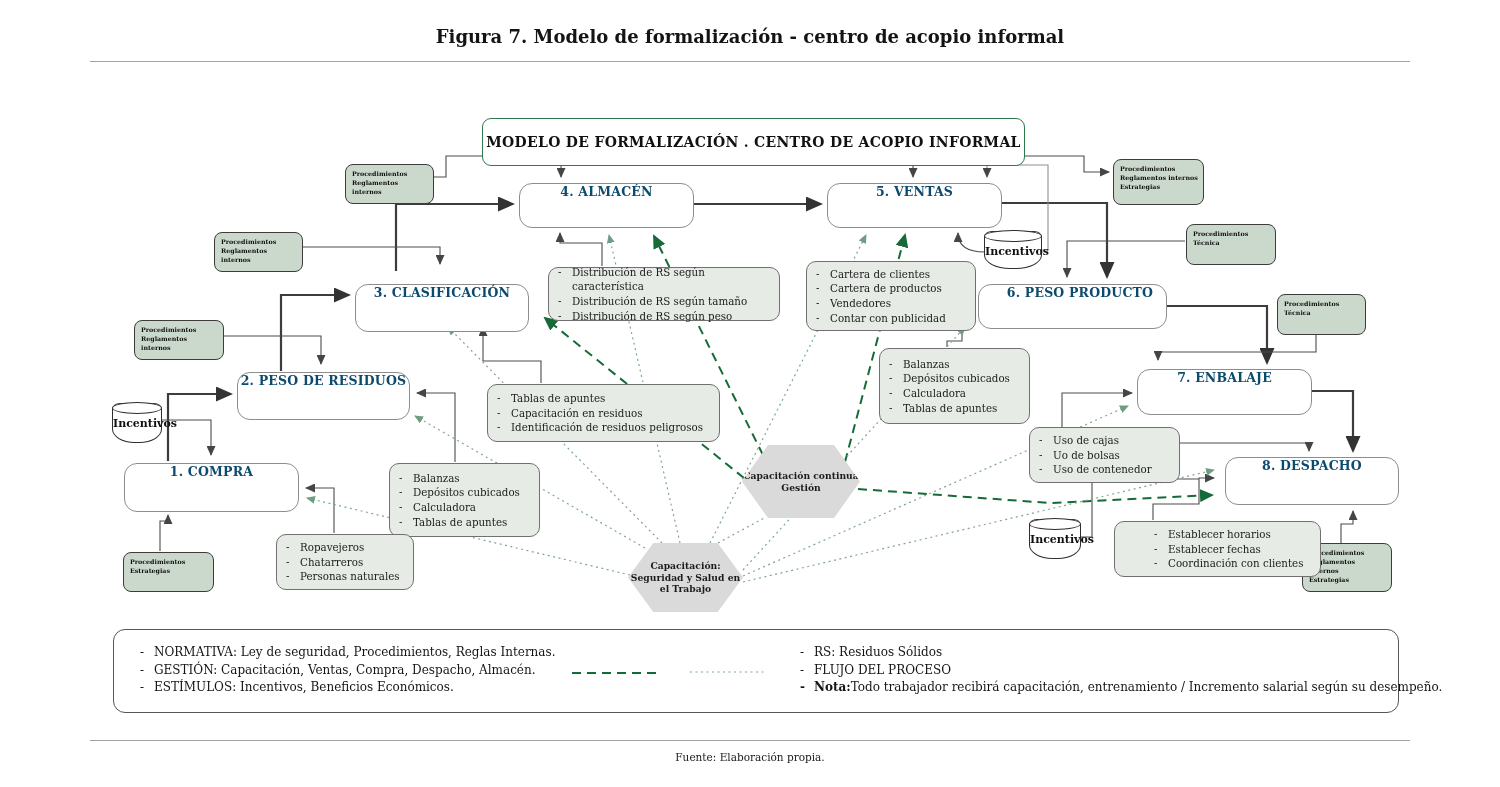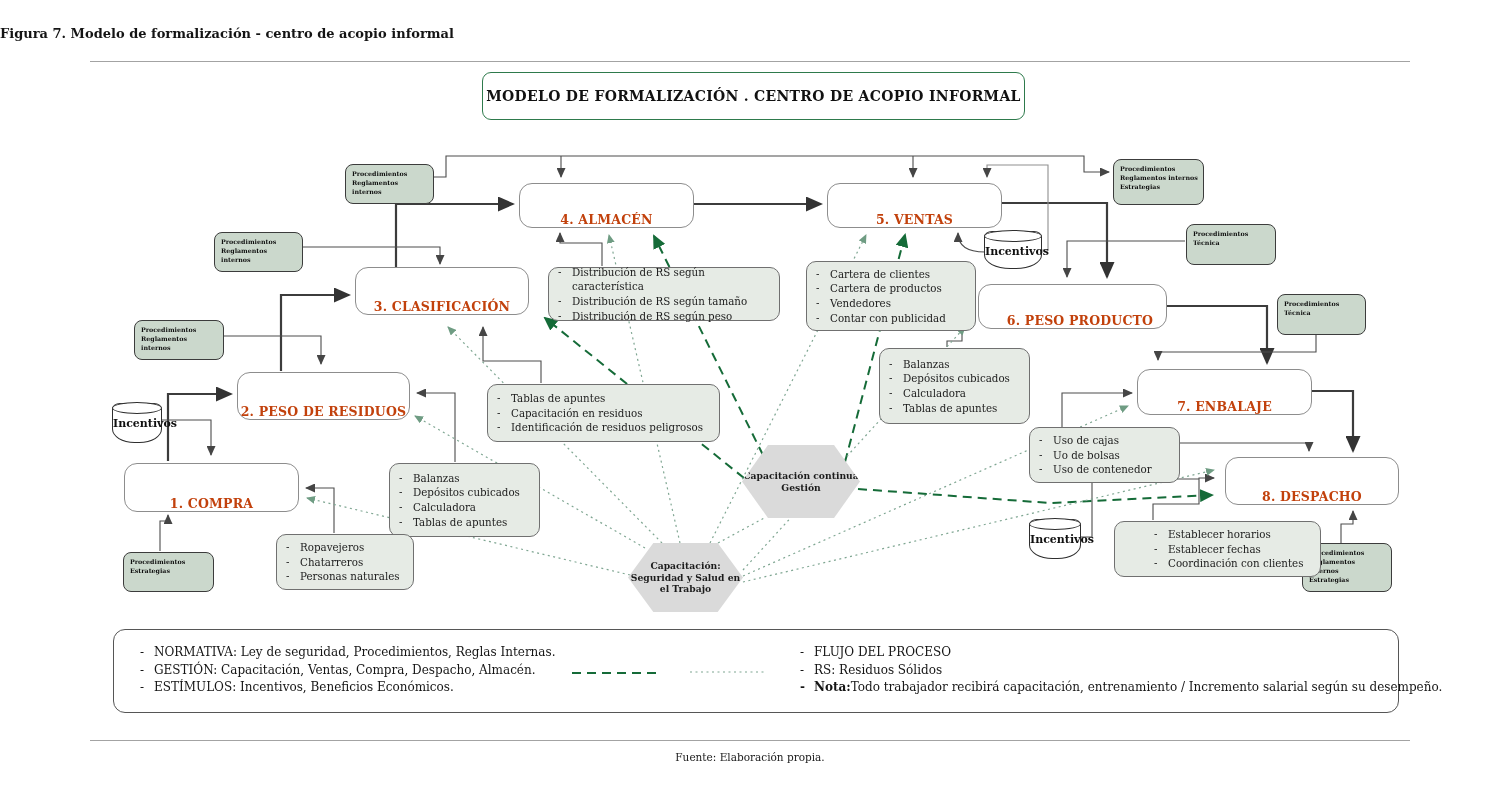--- a/index.html
+++ b/index.html
@@ -1,25 +1,25 @@
 <!DOCTYPE html>
 <html><head>
 <meta charset="utf-8">
 <style>
   html,body{margin:0;padding:0;width:1500px;height:787px;background:#ffffff;overflow:hidden;
             font-family:"DejaVu Serif", serif; position:relative;}
   .abs{position:absolute;}
   .z3{z-index:3;}
-  .caption{width:1500px;font-size:13px;font-weight:bold;color:#141414;}
+  .caption{width:1500px;text-align:center;font-size:18px;font-weight:bold;color:#141414;}
   .rule{height:1px;background:#a3a3a3;}
   .headerbox{border:1.6px solid #2e7a4c;border-radius:9px;background:#fff;display:flex;
              align-items:center;justify-content:center;font-size:14px;font-weight:bold;
-             color:#111;letter-spacing:.3px;}
+             color:#111;letter-spacing:.3px;margin-top:46px;}
   .pbox{border:1.3px solid #8d8d8d;border-radius:13px;background:#fff;display:flex;
-        align-items:flex-end;justify-content:center;color:#c2410c;font-weight:bold;
+        align-items:flex-start;justify-content:center;color:#0c4a6e;font-weight:bold;
         font-size:12.5px;letter-spacing:.2px;}
   .note{background:#cbd8cc;border:1.2px solid #3c3c3c;border-radius:8px;padding:4px 5px 2px 6px;
         font-size:6.3px;font-weight:bold;line-height:1.45;color:#101010;}
   .lst{background:#e6ebe5;border:1.2px solid #707070;border-radius:10px;padding:2px 6px 2px 9px;
        font-size:10.3px;line-height:1.42;color:#1c1c1c;display:flex;flex-direction:column;
        justify-content:center;}
   .li{display:flex;}
   .b{flex:none;width:14px;}
   .b::before{content:"-";}
   .cyl{background:#fff;border:1.1px solid #2e2e2e;border-radius:8px 8px 45% 45% / 6px 6px 14px 14px;}
@@ -114,21 +114,21 @@
   <path class="dg" d="M572,673 H656"></path>
   <path class="dt" d="M690,672 H765"></path>
 </svg>
 
 <div class="abs pbox z3" style="left:124px;top:463px;width:173px;height:47px;">
     <span>1.  COMPRA</span>
   </div>
 <div class="abs pbox z3" style="left:237px;top:372px;width:171px;height:46px;">
     <span>2. PESO DE RESIDUOS</span>
   </div>
-<div class="abs pbox z3" style="left:355px;top:267px;width:172px;height:46px;">
+<div class="abs pbox z3" style="left:355px;top:284px;width:172px;height:46px;">
     <span>3. CLASIFICACIÓN</span>
   </div>
 <div class="abs pbox z3" style="left:519px;top:183px;width:173px;height:43px;">
     <span>4. ALMACÉN</span>
   </div>
 <div class="abs pbox z3" style="left:827px;top:183px;width:173px;height:43px;">
     <span>5. VENTAS</span>
   </div>
 <div class="abs pbox z3" style="left:978px;top:284px;width:172px;height:43px;padding-left:15px;">
     <span>6. PESO PRODUCTO</span>
@@ -335,25 +335,25 @@
       <span>GESTIÓN: Capacitación, Ventas, Compra, Despacho, Almacén.</span>
     </div>
   <div class="lg-row">
       <span class="b"></span>
       <span>ESTÍMULOS: Incentivos, Beneficios Económicos.</span>
     </div>
 </div>
 <div class="abs z3" style="left:800px;top:644px;">
   <div class="lg-row">
       <span class="b"></span>
+      <span>RS: Residuos Sólidos</span>
+    </div>
+  <div class="lg-row">
+      <span class="b"></span>
       <span>FLUJO DEL PROCESO</span>
-    </div>
-  <div class="lg-row">
-      <span class="b"></span>
-      <span>RS: Residuos Sólidos</span>
     </div>
   <div class="lg-row">
       <span class="b" style="font-weight:bold;"></span>
       <b>Nota:</b>
       <span> Todo trabajador recibirá capacitación, entrenamiento / Incremento salarial según su desempeño.</span>
     </div>
 </div>
 
 <div class="abs rule z3" style="left:90px;top:740px;width:1320px;"></div>
 <div class="abs fuente z3" style="top:751px;left:0;">Fuente: Elaboración propia.</div>

